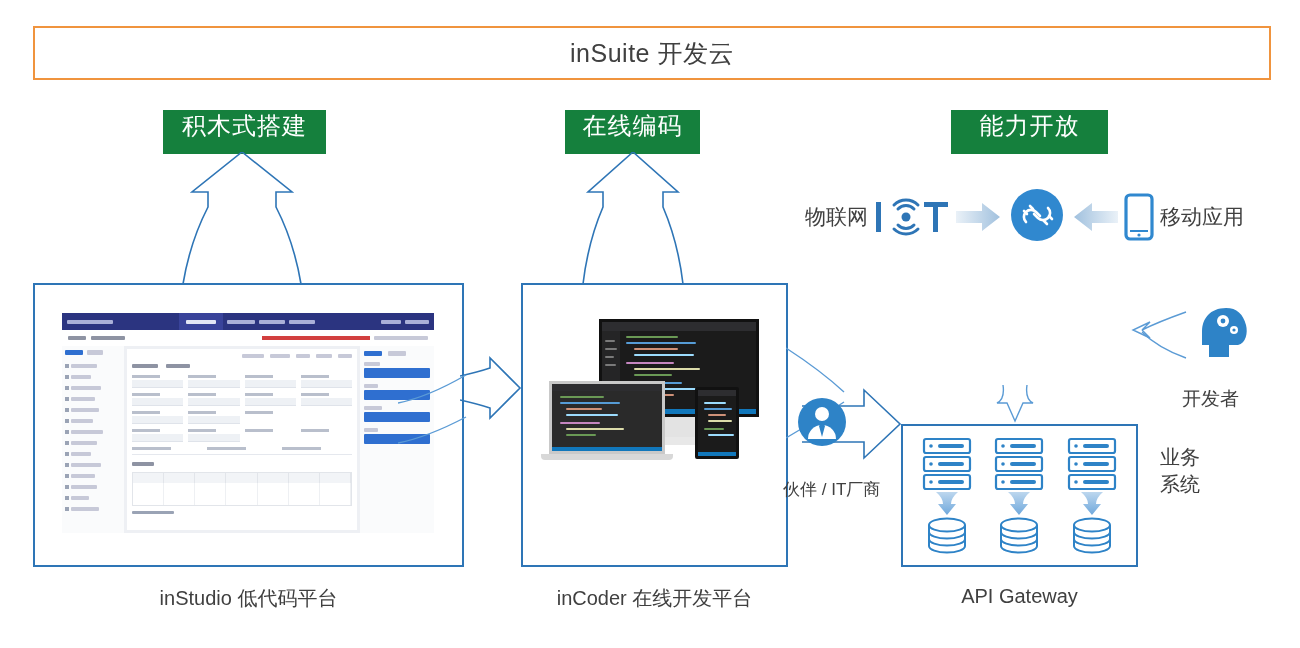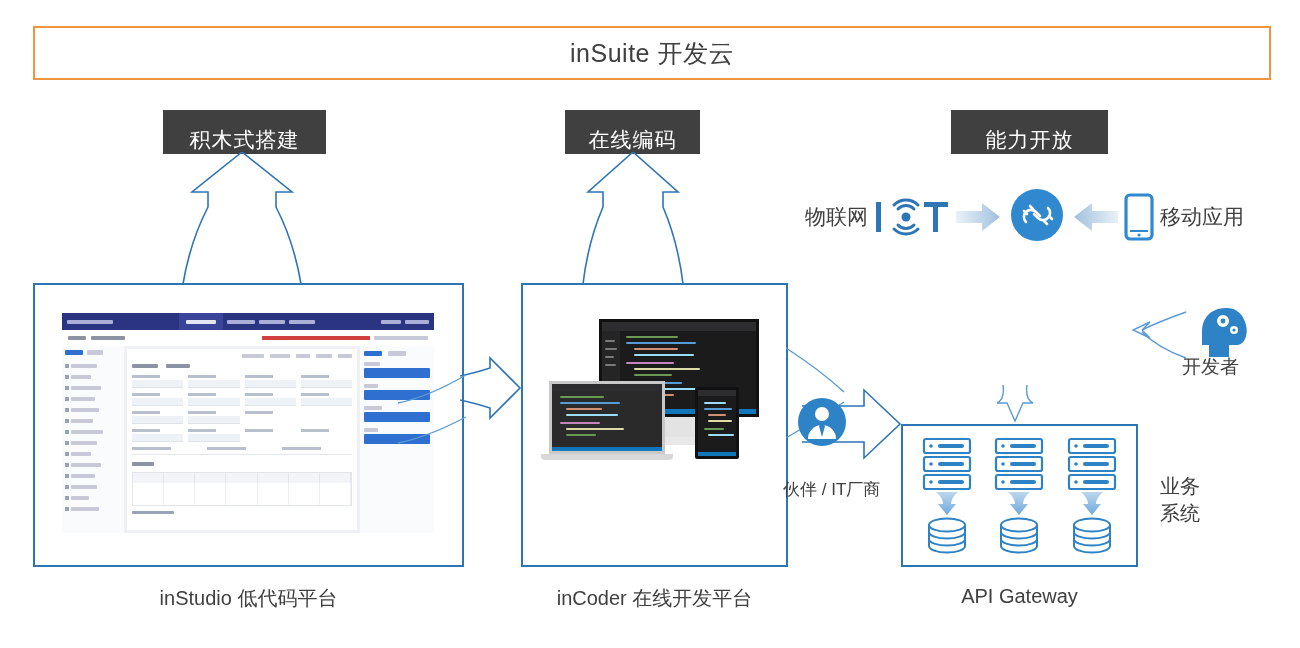--- a/index.html
+++ b/index.html
@@ -24,24 +24,24 @@
     background: #fff;
     display: flex; align-items: center; justify-content: center;
   }
   .banner-title {
     font-size: 25px; color: #404040; letter-spacing: .5px;
   }
 
   
   .gray-tag {
     position: absolute;
-    background: #404040;
+    background: #15803d;
     color: #ffffff;
-    display: flex; align-items: flex-end; justify-content: center;
-    font-size: 21px;
+    display: flex; align-items: flex-start; justify-content: center;
+    font-size: 24px;
     height: 44px;
     letter-spacing: 1px;
   }
   #tag0 { left: 163px; top: 110px; width: 163px; }
   #tag1 { left: 565px; top: 110px; width: 135px; }
   #tag2 { left: 951px; top: 110px; width: 157px; }
 
   
   .up-arrow { position: absolute; }
 
@@ -153,22 +153,22 @@
   
   .biz-grid {
     display:flex; justify-content:space-around; align-items:center;
     height:100%; padding: 6px 8px; box-sizing:border-box;
   }
   .biz-col { display:flex; flex-direction:column; align-items:center; }
 
   .side-label {
     position:absolute; font-size:20px; color:#404040; line-height:1.35;
   }
-  #label-bizsys { left: 1160px; top: 473px; }
-  #label-dev    { left: 1182px; top: 354px; font-size: 19px; }
+  #label-bizsys { left: 1160px; top: 444px; }
+  #label-dev    { left: 1182px; top: 386px; font-size: 19px; }
 
   
   .ict-row {
     position:absolute; left: 805px; top: 186px;
     display:flex; align-items:center; gap: 6px;
   }
   .ict-text { font-size: 21px; color:#404040; white-space:nowrap; }
   .iot-logo { display:flex; align-items:center; gap:2px; }
 
   

